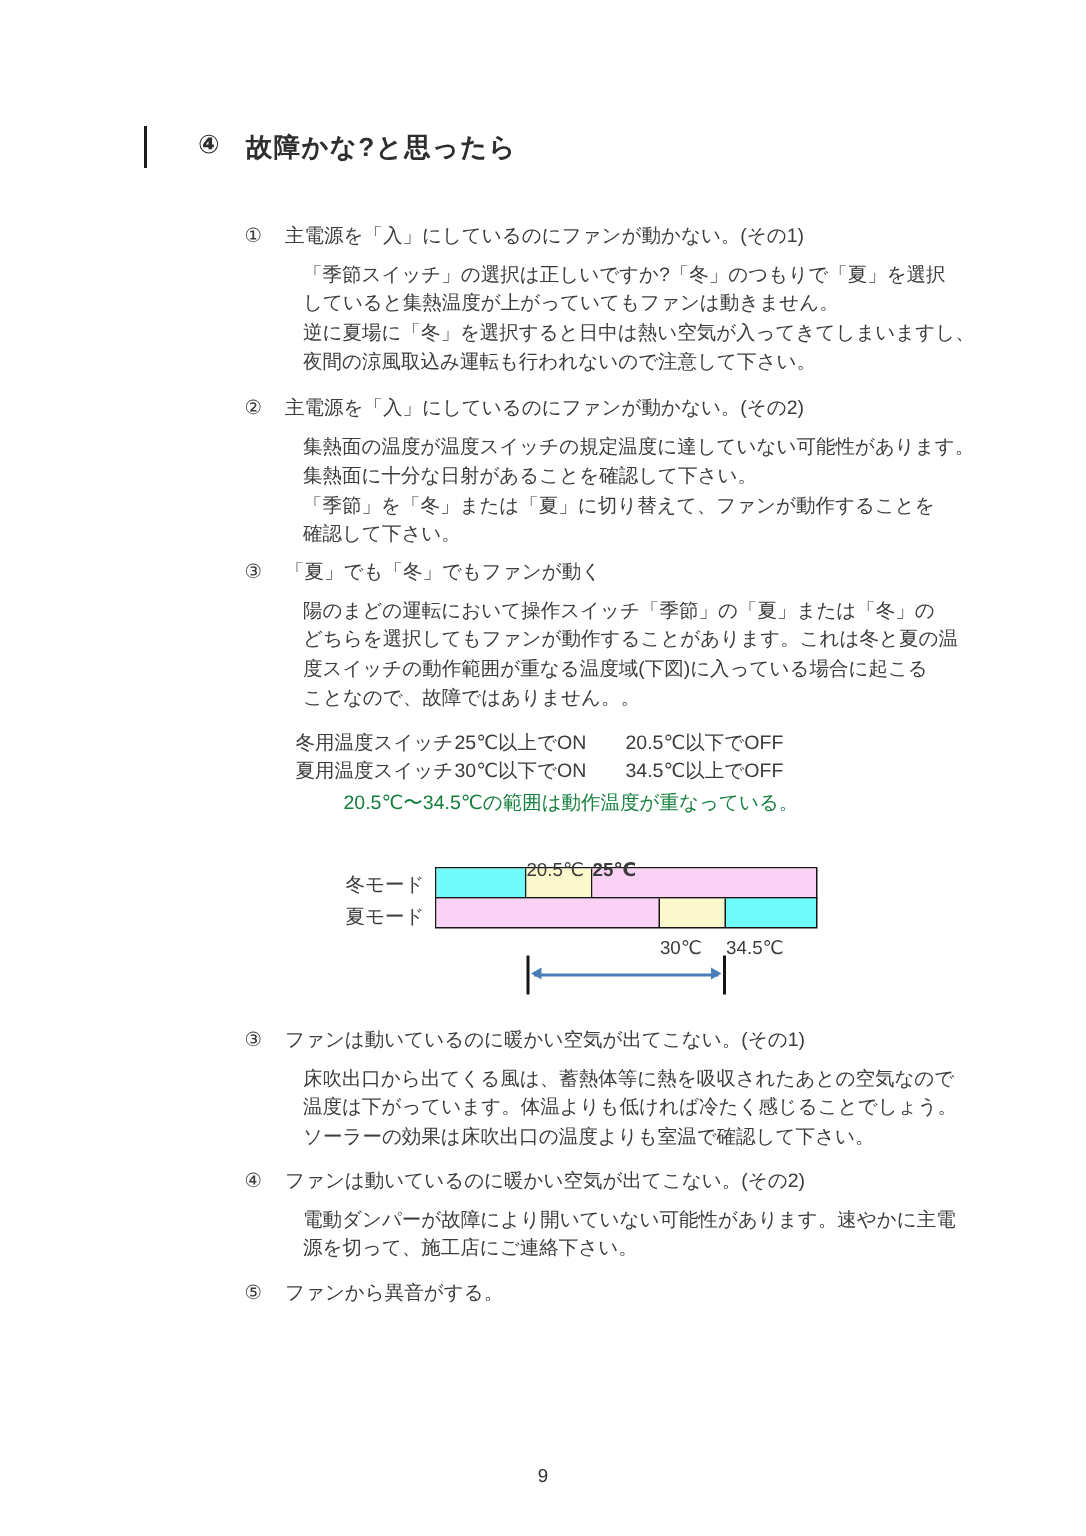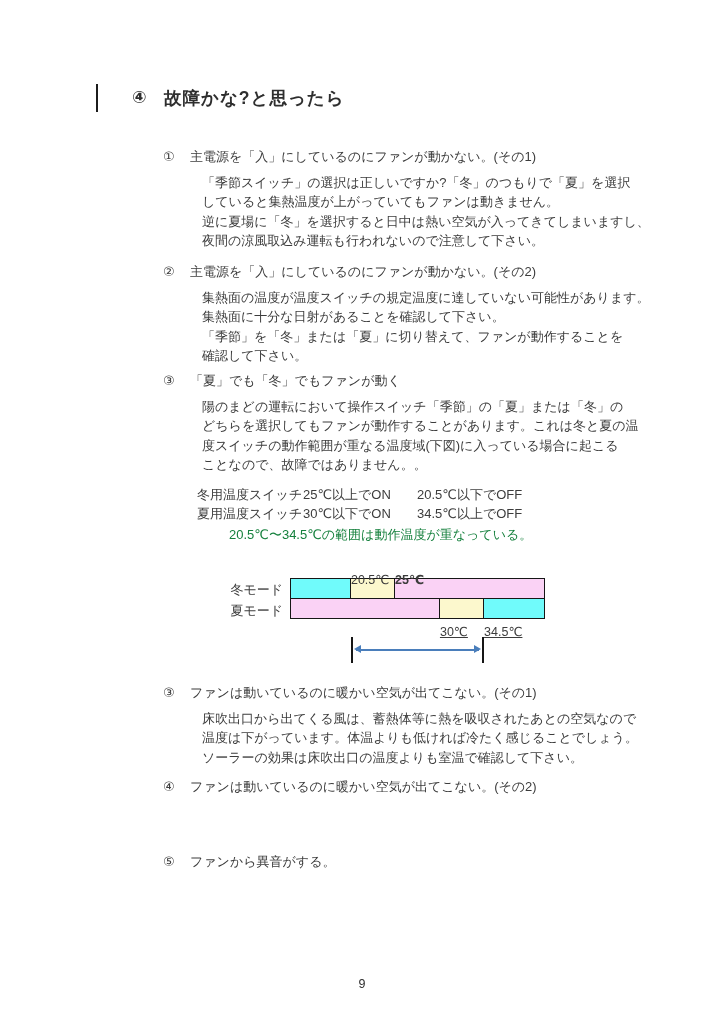--- a/index.html
+++ b/index.html
@@ -31,21 +31,21 @@
   
   .diagram{left:290px;top:578px;width:255px;height:42px;}
   .bar-row{display:flex;height:21px;border:1.5px solid #161616;box-sizing:border-box;}
   .bar-row + .bar-row{margin-top:-1.5px;}
   .seg{height:100%;box-sizing:border-box;}
   .seg:not(:last-child){border-right:1.5px solid #161616;}
   .mode-labels{position:absolute;right:100%;top:1px;margin-right:7px;font-size:13px;}
   .mode-label{height:21px;line-height:21px;white-space:nowrap;}
   .dg-label{position:absolute;font-size:12.5px;white-space:nowrap;color:#3c3c3c;}
   .dg-label.top{top:-18px;margin-top:12px;}
-  .dg-label.bottom{top:46px;text-decoration:underline;}
+  .dg-label.bottom{top:46px;}
   .overlap-arrow{position:absolute;top:59px;height:26px;}
   .tick{position:absolute;top:0;width:2px;height:26px;background:#161616;}
   .tick.left{left:0;}
   .tick.right{right:0;}
   .arrow-line{position:absolute;top:12px;left:5px;right:5px;height:1.5px;}
   .arrow-head{position:absolute;top:8px;width:0;height:0;border-top:4.5px solid transparent;border-bottom:4.5px solid transparent;}
   .arrow-head.left{left:3px;}
   .arrow-head.right{right:3px;}
   
   .page-number{left:0;top:977px;width:100%;text-align:center;font-size:12.5px;color:#2e2e2e;}
@@ -145,20 +145,22 @@
       <div class="ibody">床吹出口から出てくる風は、蓄熱体等に熱を吸収されたあとの空気なので
 温度は下がっています。体温よりも低ければ冷たく感じることでしょう。
 ソーラーの効果は床吹出口の温度よりも室温で確認して下さい。</div>
     </div>
   </div>
 
   <div class="item" style="top:777px">
     <span class="num">④</span>
     <div class="itxt">
       <div class="ihead">ファンは動いているのに暖かい空気が出てこない。(その2)</div>
+      <div class="ibody">電動ダンパーが故障により開いていない可能性があります。速やかに主電
+源を切って、施工店にご連絡下さい。</div>
     </div>
   </div>
 
   <div class="item" style="top:852px">
     <span class="num">⑤</span>
     <div class="itxt">
       <div class="ihead">ファンから異音がする。</div>
     </div>
   </div>
 

